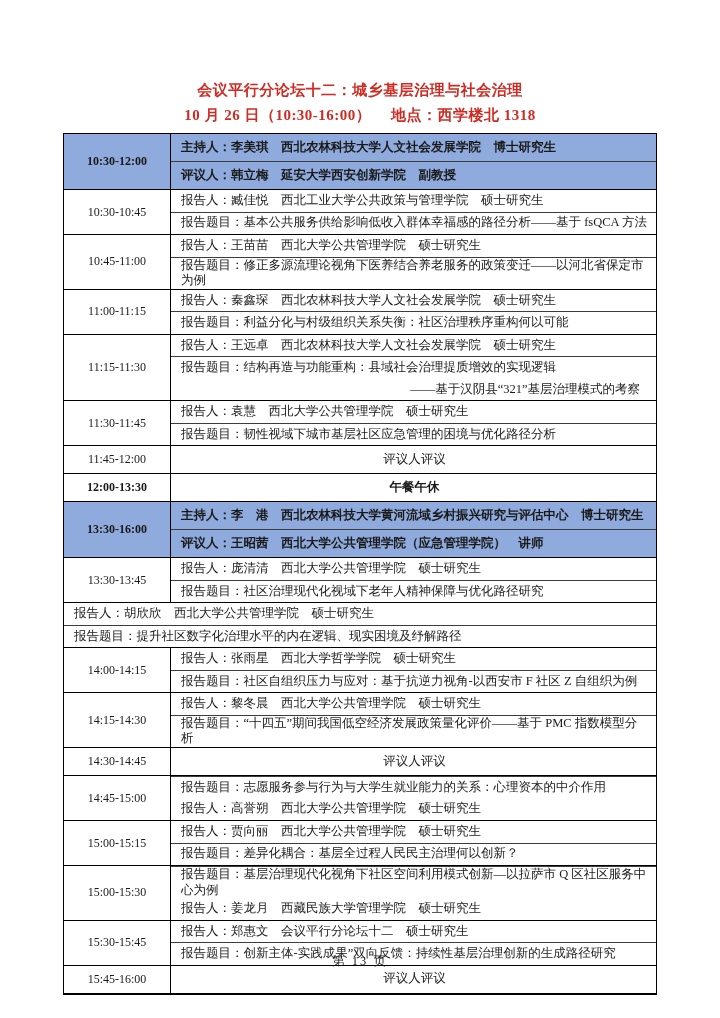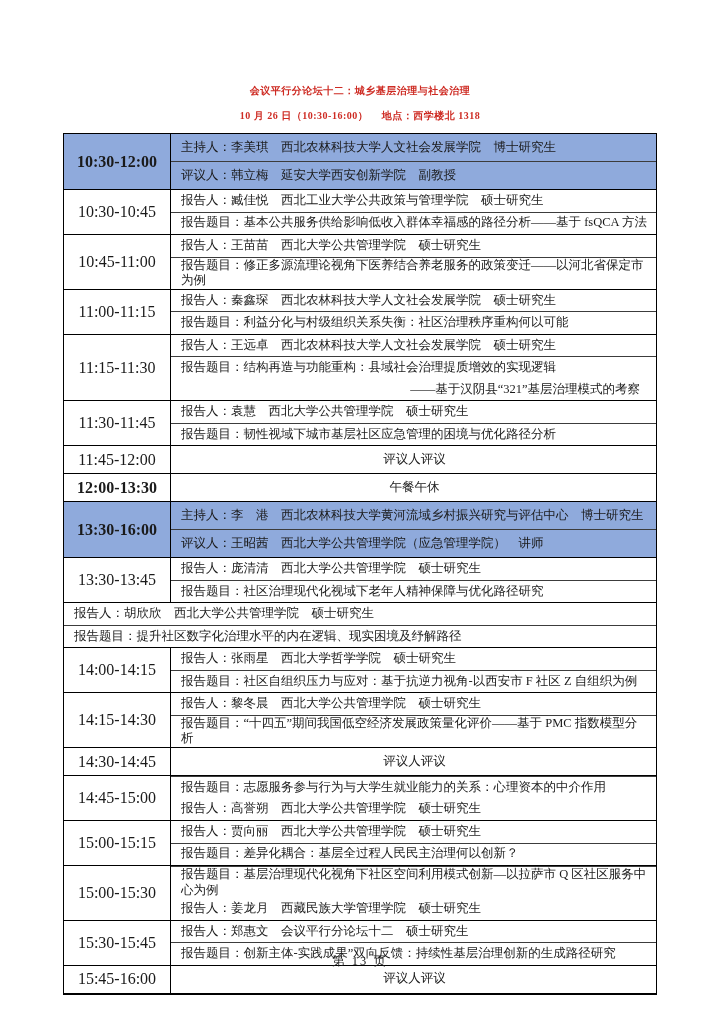--- a/index.html
+++ b/index.html
@@ -3,44 +3,44 @@
 <meta charset="utf-8">
 <style>
   html,body{margin:0;padding:0;background:#ffffff;}
   .page{
     width:720px;height:1018px;background:#ffffff;position:relative;
     font-family:"Liberation Serif","DejaVu Serif",serif;color:#1a1a1a;
     overflow:hidden;
   }
   .header{padding-top:78px;text-align:center;}
   .h-title{
-    font-size:10px;font-weight:bold;color:#ce2b23;line-height:25px;
+    font-size:15px;font-weight:bold;color:#ce2b23;line-height:25px;
     letter-spacing:0.5px;
     font-family:Liberation Serif, serif;
   }
   .schedule{
     width:594px;margin:5px auto 0 auto;
     border:1.5px solid #000;border-bottom-width:2.5px;
     box-sizing:border-box;
   }
   .block{display:flex;align-items:stretch;}
   .block + .block{border-top:1.5px solid #000;}
   .time-cell{
     flex:0 0 106px;display:flex;align-items:center;justify-content:center;
-    font-size:16px;border-right:1.1px solid #000;
+    font-size:12px;border-right:1.1px solid #000;
     white-space:nowrap;
   }
   .time-cell.bold{font-weight:bold;}
   .content-cell{flex:1;display:flex;flex-direction:column;justify-content:center;min-width:0;}
   .line{
     min-height:21.5px;display:flex;align-items:center;
     padding:0 8px 0 10px;font-size:12.5px;line-height:1.25;
   }
   .line.sep{border-top:0.9px solid #3c3c3c;}
-  .line.bold{font-weight:normal;}
+  .line.bold{font-weight:bold;}
   .line.align-center{justify-content:center;}
   .line.align-right{justify-content:flex-end;padding-right:16px;}
   .block.blue{background:#8faadc;}
   .block.blue .line{min-height:27px;}
   .block.single .line{min-height:27px;}
   .footer{
     position:absolute;bottom:48px;left:0;width:100%;
     text-align:center;font-size:12.5px;color:#1a1a1a;letter-spacing:2px;
   }
 </style>

